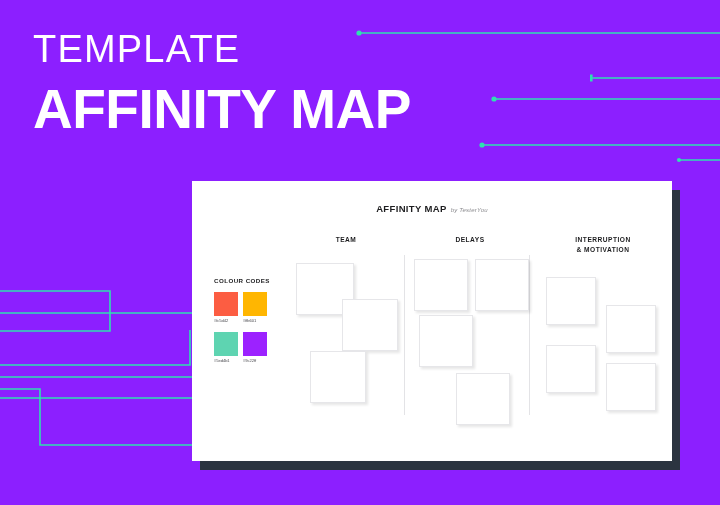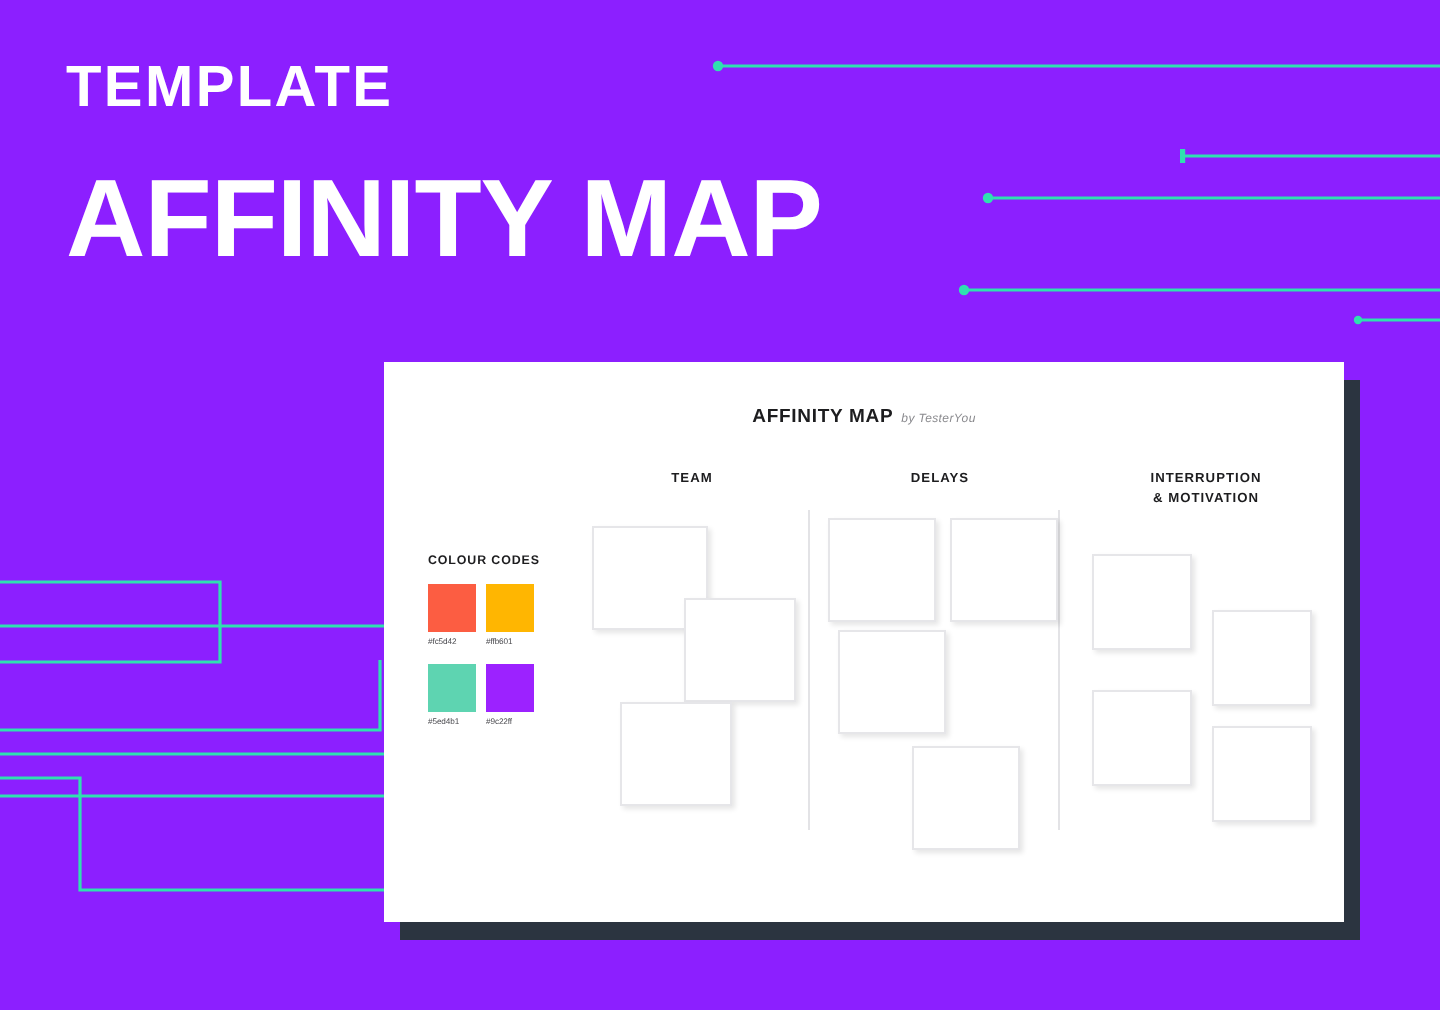--- a/index.html
+++ b/index.html
@@ -24,23 +24,23 @@
   }
 
   
   .hdr {
     position: absolute;
     left: 33px;
     color: #ffffff;
   }
   #template-label {
     top: 30px;
-    font-size: 29px;
+    font-size: 38px;
     letter-spacing: 1.2px;
-    font-weight: 700;
+    font-weight: 400;
     line-height: 1;
   }
   #main-title {
     top: 82px;
     font-size: 55px;
     font-weight: 700;
     letter-spacing: -0.5px;
     line-height: 1;
   }
 

